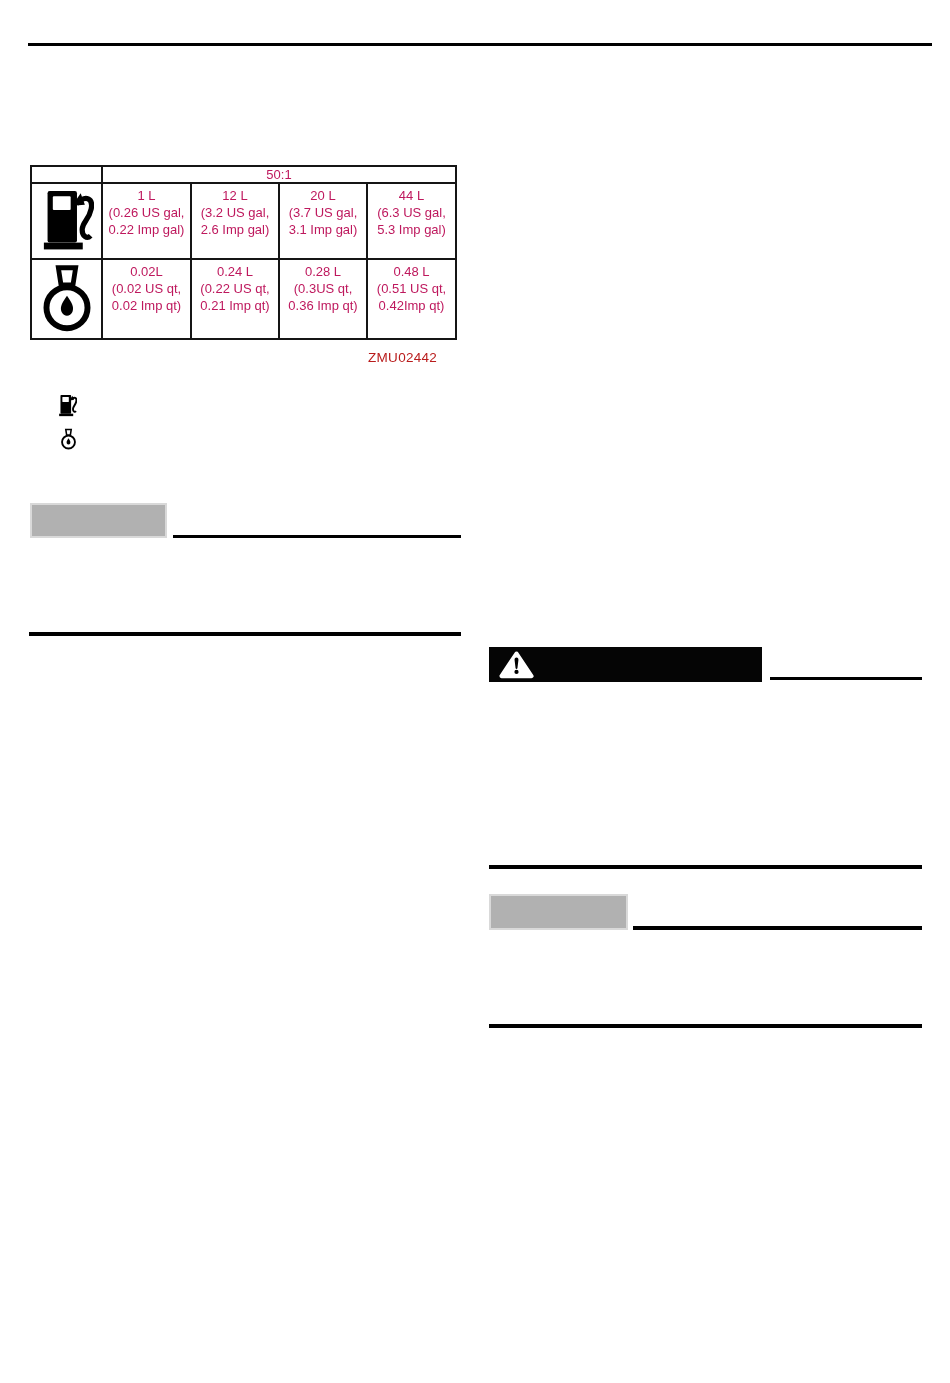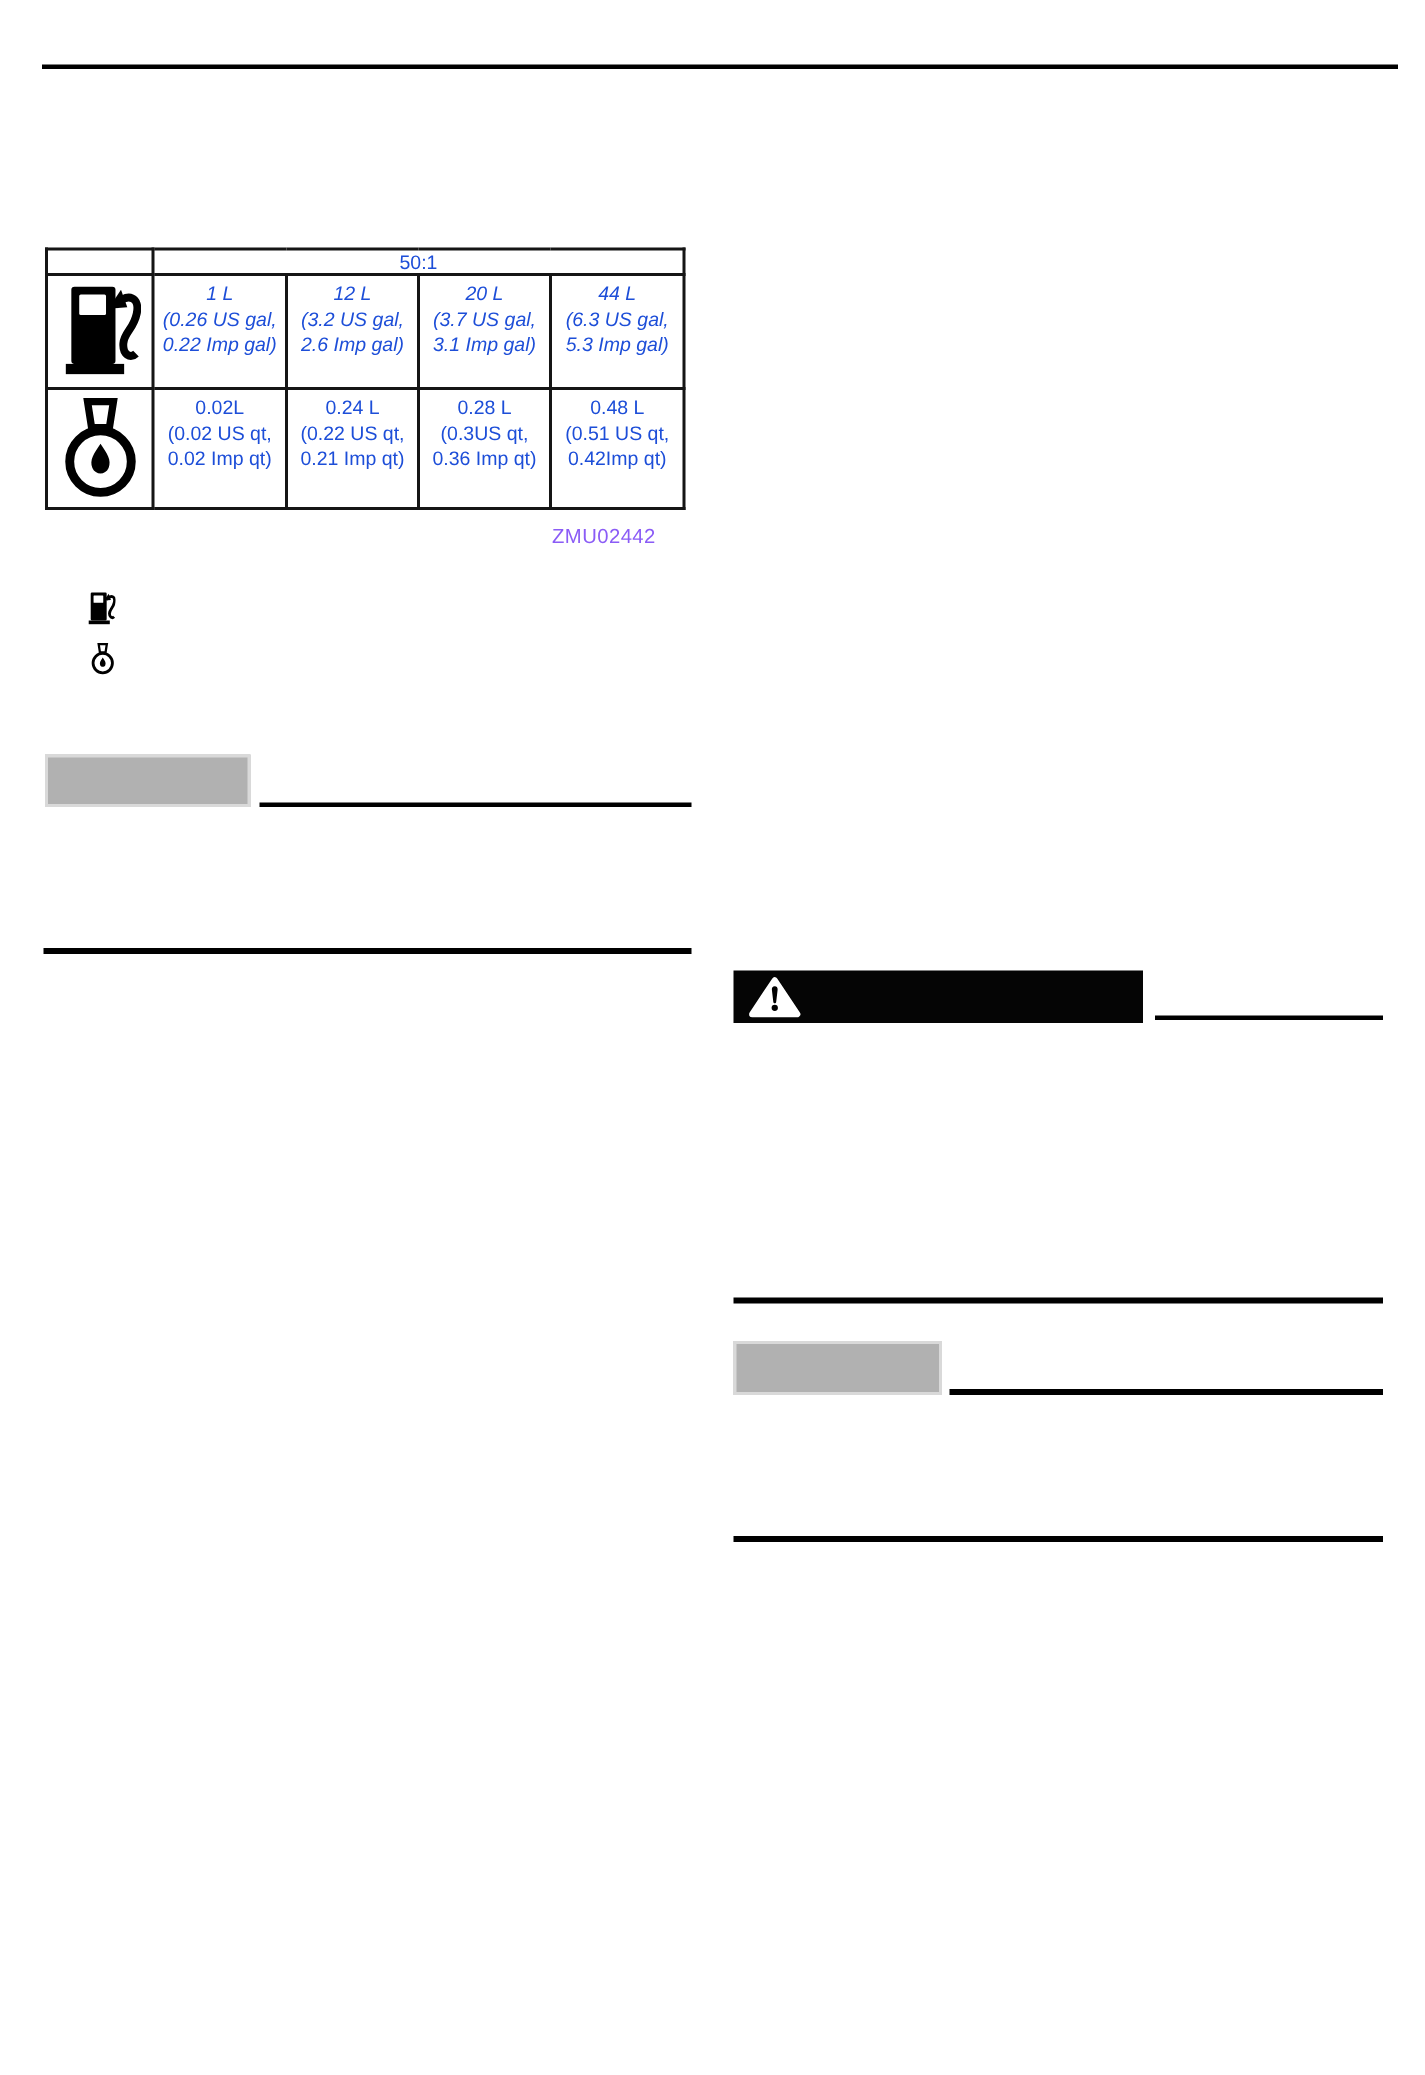--- a/index.html
+++ b/index.html
@@ -40,48 +40,48 @@
     padding-left: 9px;
     box-sizing: border-box;
   }
 
   #mix-table-wrap { position: absolute; left: 30px; top: 165px; }
   table.mix-table {
     border-collapse: collapse;
     table-layout: fixed;
     width: 425px;
     font-size: 13px;
-    color: #1d4ed8;
+    color: #be185d;
   }
   table.mix-table td { border: 2px solid #151515; padding: 0; }
   table.mix-table td.hdr-cell {
     height: 14px;
     text-align: center;
     vertical-align: middle;
     font-size: 13px;
   }
   table.mix-table td.icon-cell {
     text-align: center;
     vertical-align: middle;
   }
   table.mix-table td.val-cell {
     vertical-align: top;
     text-align: center;
     padding-top: 3px;
     line-height: 17px;
   }
-  tr.fuel-row td { height: 71px; font-style: italic; }
+  tr.fuel-row td { height: 71px; }
   tr.oil-row  td { height: 75px; margin-top: 12px; }
 
   #figure-code {
     position: absolute;
     left: 368px; top: 350px;
     width: 80px;
     font-size: 13.5px;
-    color: #8b5cf6;
+    color: #b91c1c;
     letter-spacing: 0.3px;
   }
 
   .abs-icon { position: absolute; }
   #legend-fuel-icon { left: 58px; top: 394px; }
   #legend-oil-icon  { left: 60px; top: 428px; }
 </style>
 </head>
 <body>
 

